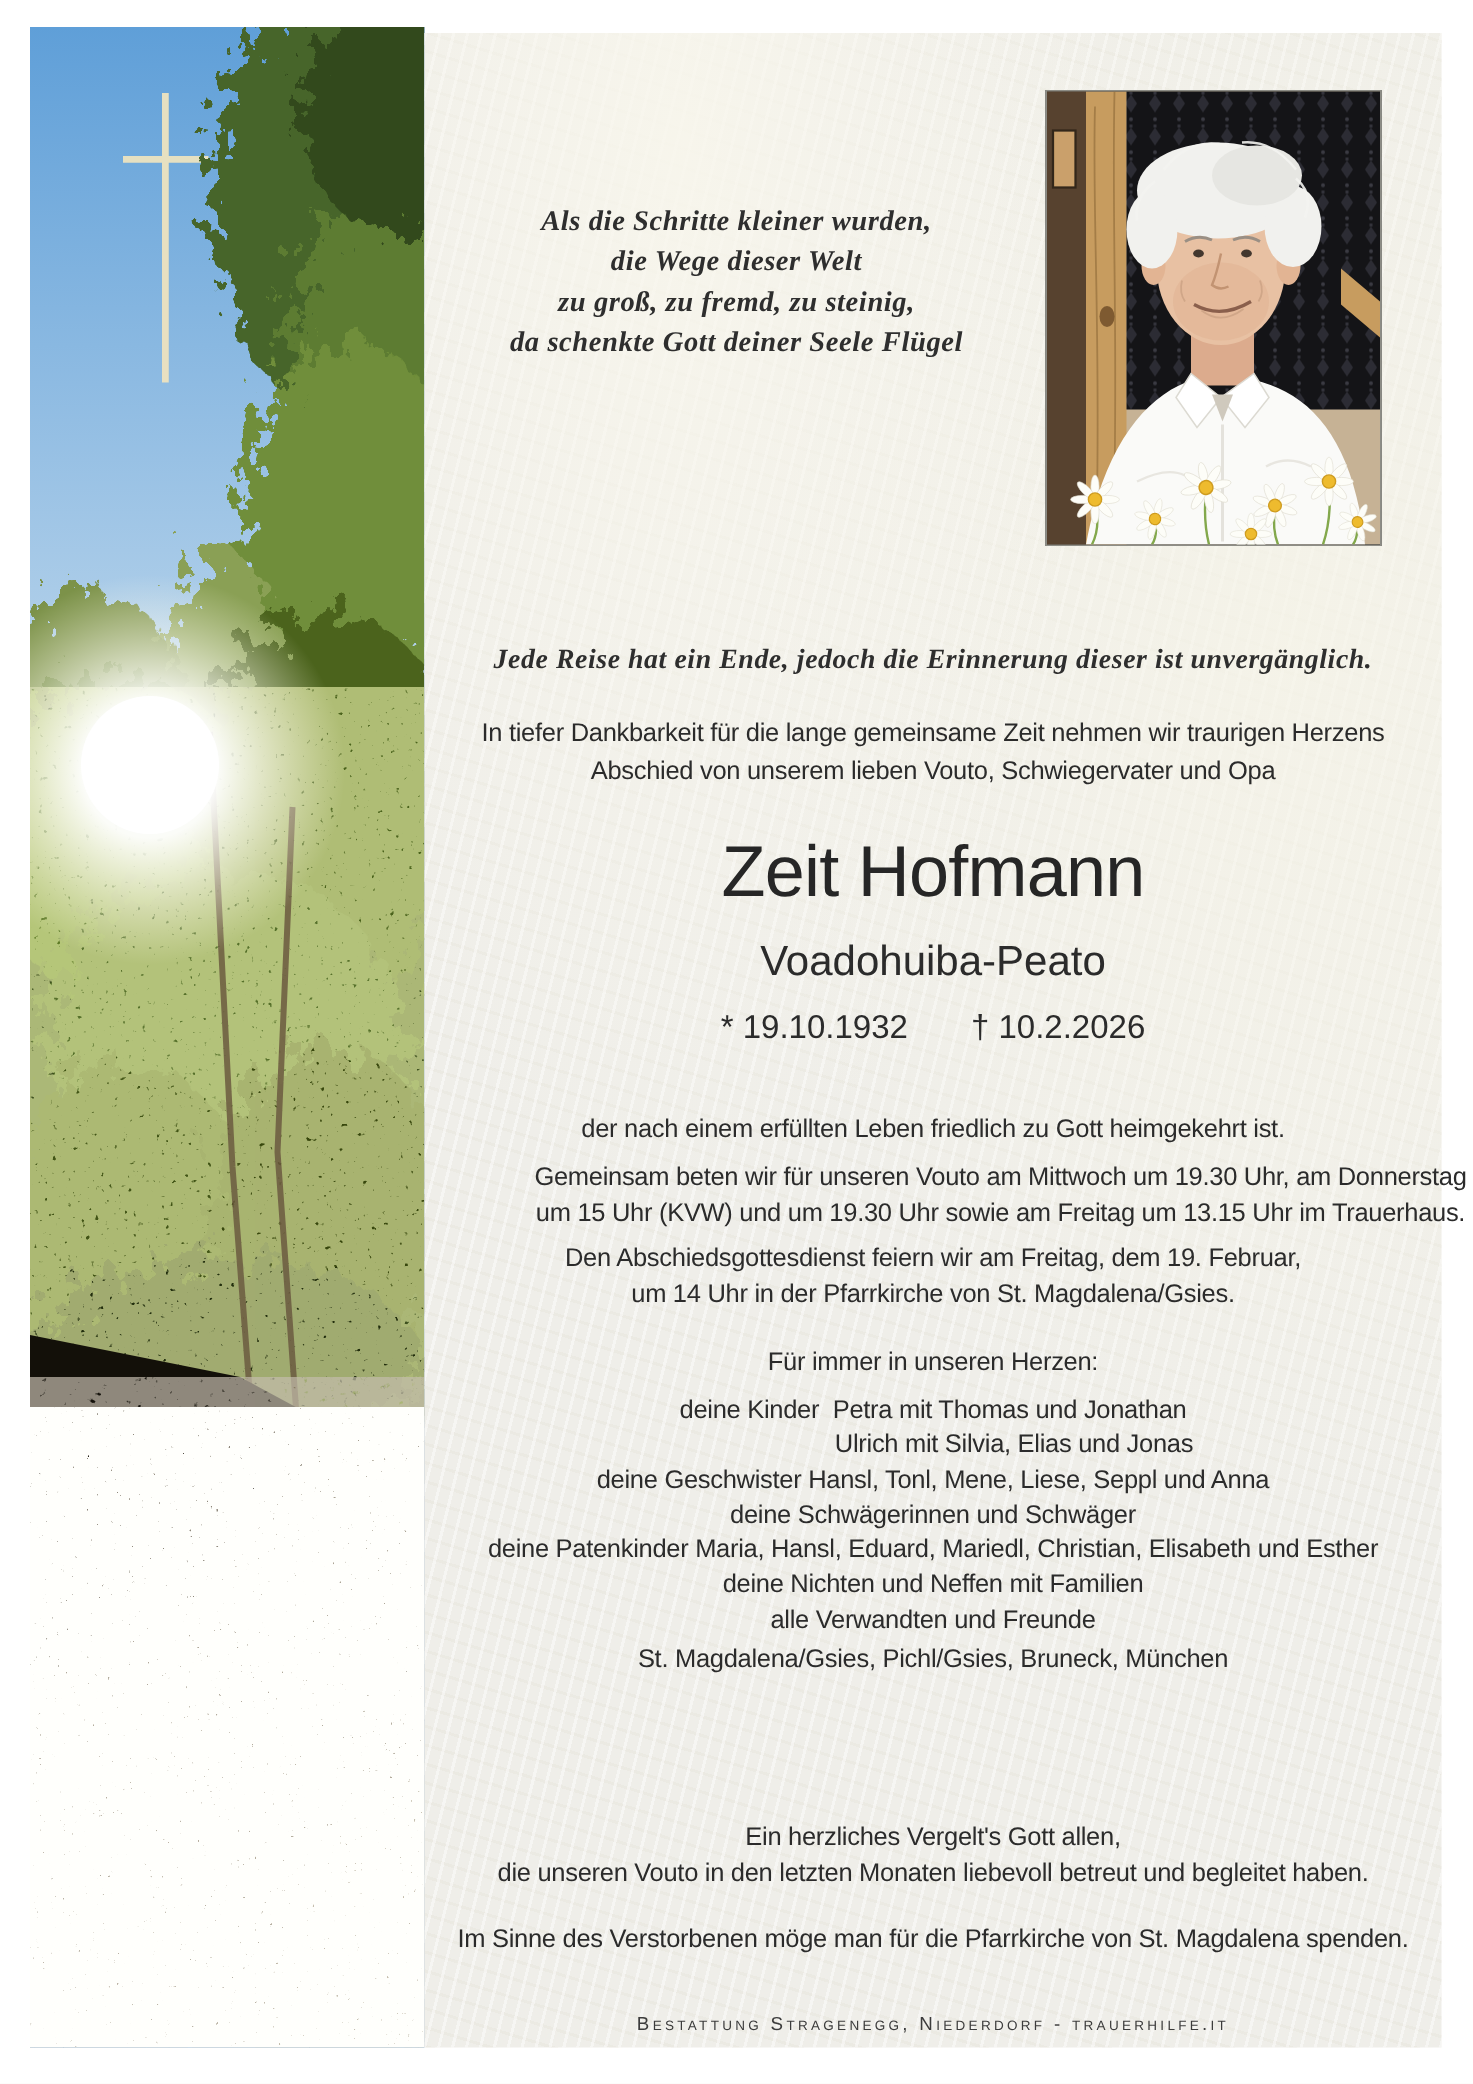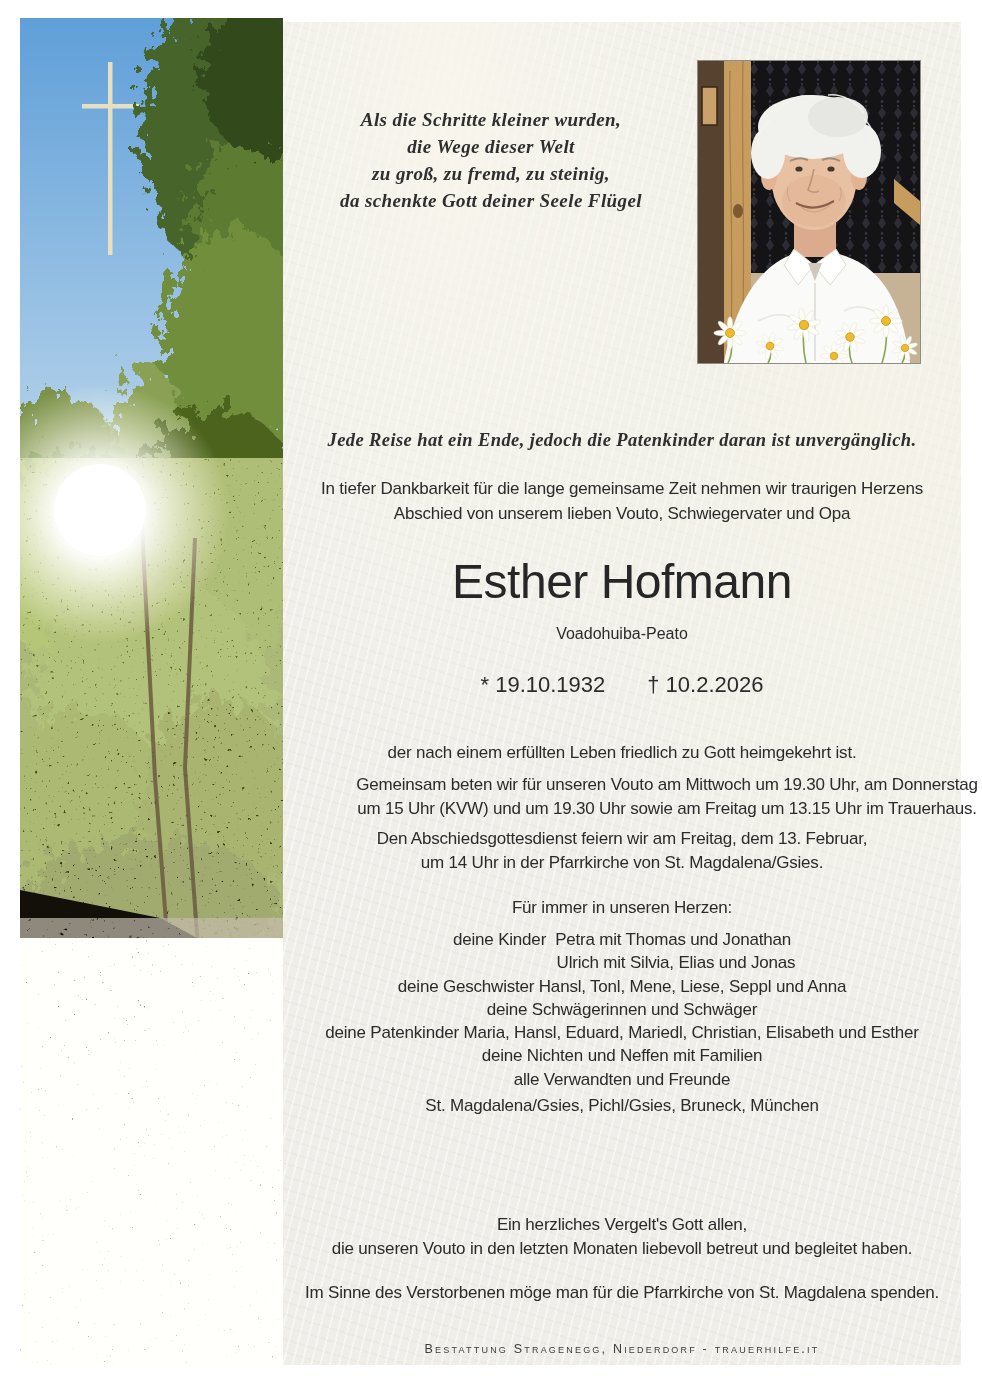--- a/index.html
+++ b/index.html
@@ -22,33 +22,33 @@
       radial-gradient(ellipse at 85% 30%, rgba(246,244,232,0.8) 0%, rgba(246,244,232,0) 45%),
       repeating-linear-gradient(104deg, rgba(255,255,255,0.45) 0 2px, rgba(255,255,255,0) 2px 9px),
       repeating-linear-gradient(17deg, rgba(228,226,215,0.35) 0 2px, rgba(255,255,255,0) 2px 12px);
   }
   .block { position:absolute; left:0; width:100%; text-align:center; }
   
   .hand {
     font-family:"Liberation Serif", serif; font-style:italic; font-weight:bold;
     color:#2e2e2e; letter-spacing:0.4px;
   }
-  .poem { top:84px; left:4px; width:408px; font-size:19px; line-height:27px; }
+  .poem { top:112px; left:4px; width:408px; font-size:19px; line-height:27px; }
   .motto { top:408px; font-size:18.5px; }
   
   .portrait {
     position:absolute; left:414px; top:38px; width:222px; height:302px;
     border:1px solid #8d8d86; box-sizing:content-box; background:#141416;
   }
   .portrait svg { display:block; width:100%; height:100%; }
   
   .sans { font-size:17px; letter-spacing:-0.2px; color:#2b2b2b; }
   .announcement { top:454px; line-height:25px; }
   .name { top:534px; font-size:48px; font-weight:normal; letter-spacing:-0.5px; color:#262626; margin:0; line-height:1.1; }
-  .nickname { top:603px; font-size:16px; color:#2b2b2b; }
+  .nickname { top:603px; font-size:28px; color:#2b2b2b; }
   .dates { top:650px; font-size:22px; }
   .dates .gap { display:inline-block; width:42px; }
   .homecoming { top:721px; }
   .prayers { top:751px; line-height:24px;margin-left:45px; }
   .service { top:805px; line-height:24px; }
   .hearts { top:876px; }
   .mourners { top:906px; line-height:23.3px; }
   .mourner-line { white-space:pre-wrap; }
   .mourner-line.indent { transform:translateX(54px); }
   .places { top:1074px;text-align:center; }
@@ -238,40 +238,40 @@
           <use href="#daisy" transform="translate(72 285) scale(0.9) rotate(15)"></use>
           <use href="#daisy" transform="translate(106 264) scale(1.1) rotate(-12)"></use>
           <use href="#daisy" transform="translate(152 276) scale(1.0) rotate(20)"></use>
           <use href="#daisy" transform="translate(188 260) scale(1.05)"></use>
           <use href="#daisy" transform="translate(207 287) scale(0.85) rotate(-18)"></use>
           <use href="#daisy" transform="translate(136 295) scale(0.9)"></use>
         </g>
       </svg>
     </div>
 
-    <div class="block motto hand">Jede Reise hat ein Ende, jedoch die Patenkinder daran ist unvergänglich.</div>
+    <div class="block motto hand">Jede Reise hat ein Ende, jedoch die Erinnerung dieser ist unvergänglich.</div>
 
     <div class="block announcement sans">
       <div>In tiefer Dankbarkeit für die lange gemeinsame Zeit nehmen wir traurigen Herzens</div>
       <div>Abschied von unserem lieben Vouto, Schwiegervater und Opa</div>
     </div>
 
-    <h1 class="block name">Esther Hofmann</h1>
+    <h1 class="block name">Zeit Hofmann</h1>
     <div class="block nickname">Voadohuiba-Peato</div>
     <div class="block dates">
       <span>* 19.10.1932</span><span class="gap"></span><span>† 10.2.2026</span>
     </div>
 
     <div class="block homecoming sans">der nach einem erfüllten Leben friedlich zu Gott heimgekehrt ist.</div>
     <div class="block prayers sans">
       <div>Gemeinsam beten wir für unseren Vouto am Mittwoch um 19.30 Uhr, am Donnerstag</div>
       <div>um 15 Uhr (KVW) und um 19.30 Uhr sowie am Freitag um 13.15 Uhr im Trauerhaus.</div>
     </div>
     <div class="block service sans">
-      <div>Den Abschiedsgottesdienst feiern wir am Freitag, dem 13. Februar,</div>
+      <div>Den Abschiedsgottesdienst feiern wir am Freitag, dem 19. Februar,</div>
       <div>um 14 Uhr in der Pfarrkirche von St. Magdalena/Gsies.</div>
     </div>
 
     <div class="block hearts sans">Für immer in unseren Herzen:</div>
     <div class="block mourners sans">
       <div class="mourner-line">deine Kinder  Petra mit Thomas und Jonathan</div>
       <div class="mourner-line indent">Ulrich mit Silvia, Elias und Jonas</div>
       <div class="mourner-line">deine Geschwister Hansl, Tonl, Mene, Liese, Seppl und Anna</div>
       <div class="mourner-line">deine Schwägerinnen und Schwäger</div>
       <div class="mourner-line">deine Patenkinder Maria, Hansl, Eduard, Mariedl, Christian, Elisabeth und Esther</div>

